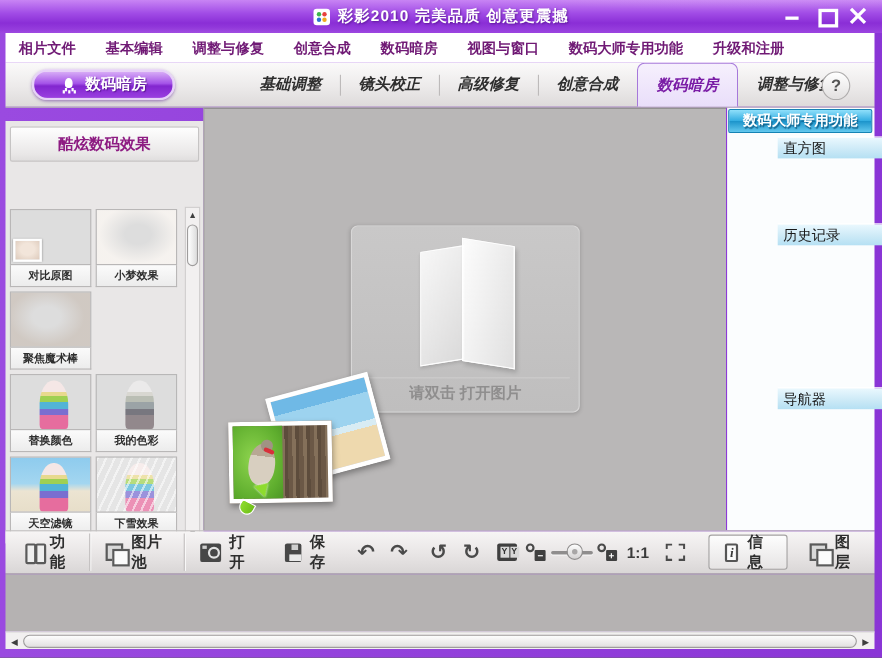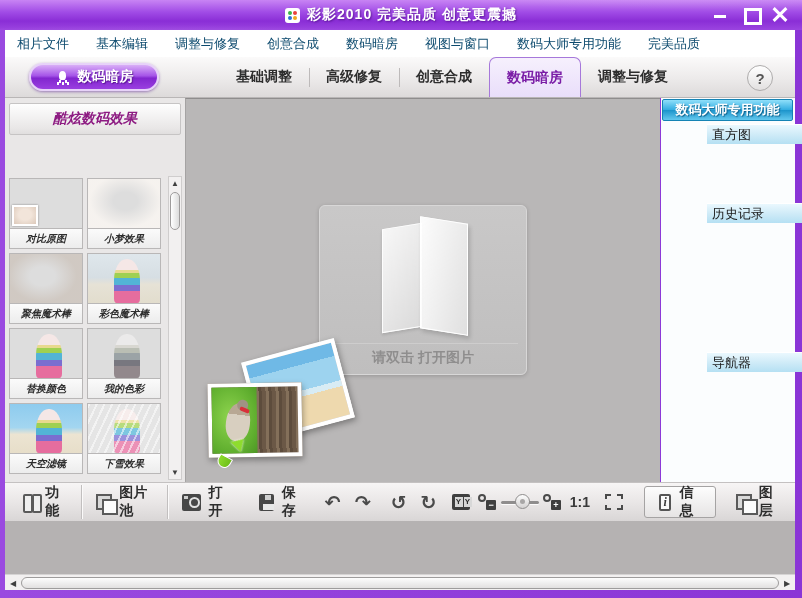--- a/index.html
+++ b/index.html
@@ -26,53 +26,53 @@
   .winbtn.min::before { content:""; position:absolute; left:2px; top:9px; width:12px; height:3px; background:#fff; }
   .winbtn.max::before { content:""; position:absolute; left:2px; top:2px; width:12px; height:11px; border:3px solid #fff; }
   .winbtn.close::before,.winbtn.close::after { content:""; position:absolute; left:-1px; top:7px;
     width:18px; height:3px; background:#fff; }
   .winbtn.close::before { transform:rotate(45deg); }
   .winbtn.close::after { transform:rotate(-45deg); }
 
   
   .menubar { position:absolute; left:5px; right:7px; top:30px; height:27px; background:#fff;
     display:flex; align-items:center; padding-left:12px; gap:27px; }
-  .menu-item { font-size:13px; font-weight:normal; color:#0c4a6e; cursor:pointer; white-space:nowrap; }
+  .menu-item { font-size:13px; font-weight:bold; color:#701a75; cursor:pointer; white-space:nowrap; }
 
   
   .toolbar { position:absolute; left:5px; right:7px; top:57px; height:41px;
     background:linear-gradient(180deg,#fbfafa 0%,#eceaea 55%,#dddada 100%);
     border-bottom:1px solid #b9b6b6; display:flex; align-items:center; }
   .mode-pill { position:relative; margin-left:24px; width:130px; height:28px; border-radius:15px;
     background:linear-gradient(180deg,#d9aef7 0%,#a554e8 45%,#8226cf 55%,#9a3fe0 100%);
     border:2px solid #e7d2f8; box-shadow:0 1px 3px rgba(80,20,140,.5);
     display:flex; align-items:center; justify-content:center; gap:8px; cursor:pointer; }
   .lamp { position:relative; width:15px; height:15px; }
   .lamp::before { content:""; position:absolute; left:4px; top:1px; width:7px; height:9px;
     background:#fff; border-radius:50% 50% 40% 40%; }
   .lamp::after { content:""; position:absolute; left:7px; bottom:0; width:2px; height:3px; background:#fff;
     box-shadow:-5px 0 0 #fff, 5px 0 0 #fff, -3px -2px 0 #fff, 3px -2px 0 #fff; }
   .mode-pill .lbl { color:#fff; font-size:14px; font-weight:bold; text-shadow:1px 1px 1px rgba(70,10,120,.7); }
   .tabs { display:flex; align-items:flex-end; height:100%; margin-left:60px; }
   .tab { position:relative; height:100%; display:flex; align-items:center; padding:0 17px;
-    font-size:14px; font-weight:bold; color:#2e2e2e; cursor:pointer; white-space:nowrap; }
+    font-size:14px; font-weight:bold; color:#2e2e2e; cursor:pointer; white-space:nowrap;font-style:italic; }
   .tab + .tab::before { content:""; position:absolute; left:0; top:11px; height:19px; width:1px; background:#bdbaba; }
   .tab.active { background:linear-gradient(180deg,#f6f0fd,#e9defa); border:1px solid #a678da; border-bottom:none;
     border-radius:7px 7px 0 0; color:#7a1da6; }
   .tab.active::before { display:none; }
   .tab.active + .tab::before { display:none; }
   .help-btn { position:absolute; right:22px; top:8px; width:26px; height:26px; border-radius:50%;
     background:linear-gradient(180deg,#ffffff,#e2e0e0); border:1px solid #aeacac;
     font-size:15px; font-weight:bold; color:#555; display:flex; align-items:center; justify-content:center; cursor:pointer; }
 
   
   .main { position:absolute; left:5px; right:7px; top:98px; height:384px; }
 
   
-  .left-panel { position:absolute; left:0; top:0; width:180px; height:100%; background:#e9e7e7;font-style:italic; }
+  .left-panel { position:absolute; left:0; top:12px; width:180px; height:100%; background:#e9e7e7; }
   .cat-btn { position:absolute; left:4px; width:172px; height:32px;
     background:linear-gradient(180deg,#fefefe,#e9e7e7 80%,#e0dede);
     border:1px solid #c6c4c4; border-radius:2px; display:flex; align-items:center; justify-content:center;
     font-size:14px; font-weight:bold; cursor:pointer; }
   .cat-btn.c1 { top:5px; color:#8d1b82; }
   .cat-btn.c2 { top:41px; color:#6e6e6e; }
   .thumbs { position:absolute; left:0; top:78px; width:180px; bottom:0; }
   .cell { position:absolute; width:74px; cursor:pointer; }
   .cell .img { position:relative; width:74px; height:51px; border:1px solid #b9b7b7; background:#ddd; overflow:hidden; }
   .cell .cap { width:74px; height:20px; border:1px solid #b9b7b7; border-top:none;
@@ -251,30 +251,31 @@
   </div>
 
   <div class="menubar">
     <span class="menu-item">相片文件</span>
     <span class="menu-item">基本编辑</span>
     <span class="menu-item">调整与修复</span>
     <span class="menu-item">创意合成</span>
     <span class="menu-item">数码暗房</span>
     <span class="menu-item">视图与窗口</span>
     <span class="menu-item">数码大师专用功能</span>
-    <span class="menu-item">完美品质</span>
+    <span class="menu-item">升级和注册</span>
   </div>
 
   <div class="toolbar">
     <div class="mode-pill">
       <span class="lamp"></span>
       <span class="lbl">数码暗房</span>
     </div>
     <div class="tabs">
       <span class="tab">基础调整</span>
+      <span class="tab">镜头校正</span>
       <span class="tab">高级修复</span>
       <span class="tab">创意合成</span>
       <span class="tab active">数码暗房</span>
       <span class="tab">调整与修复</span>
     </div>
     <div class="help-btn">?</div>
   </div>
 
   <div class="main">
 
@@ -285,24 +286,20 @@
           <div class="img p-woman inset"></div>
           <div class="cap">对比原图</div>
         </div>
         <div class="cell" style="left:82px;top:2px">
           <div class="img p-woman dream"></div>
           <div class="cap">小梦效果</div>
         </div>
         <div class="cell" style="left:4px;top:77px">
           <div class="img p-woman focus"></div>
           <div class="cap">聚焦魔术棒</div>
-        </div>
-        <div class="cell" style="left:82px;top:77px">
-          <div class="img p-girl graybg"></div>
-          <div class="cap">彩色魔术棒</div>
         </div>
         <div class="cell" style="left:4px;top:152px">
           <div class="img p-girl"></div>
           <div class="cap">替换颜色</div>
         </div>
         <div class="cell" style="left:82px;top:152px">
           <div class="img p-girl gray"></div>
           <div class="cap">我的色彩</div>
         </div>
         <div class="cell" style="left:4px;top:227px">

